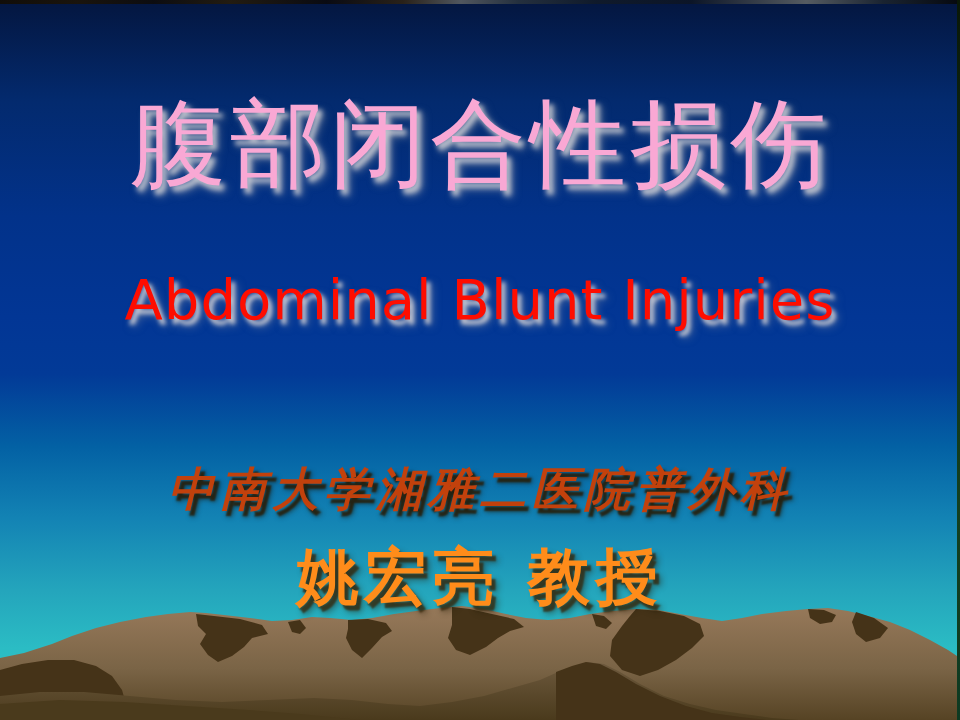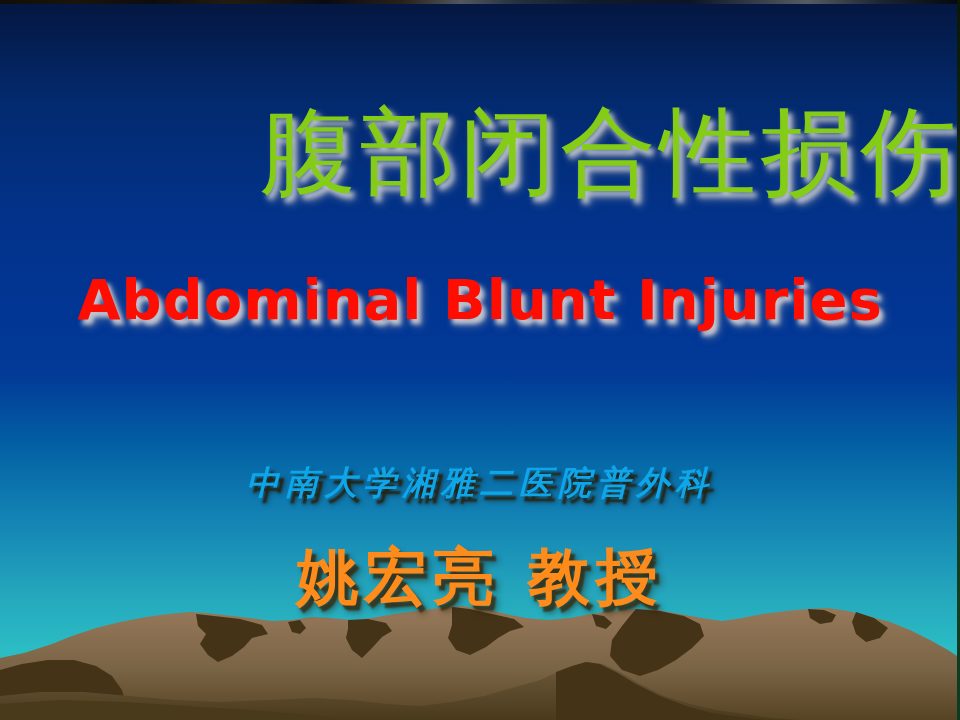--- a/index.html
+++ b/index.html
@@ -80,65 +80,65 @@
   
   .txt-layer {
     position: absolute;
     left: 0; top: 0;
     width: 960px; height: 720px;
   }
 
   .title-cn {
     position: absolute;
     left: 0;
-    top: 104px;
-    width: 960px;
-    text-align: right;
+    top: 96px;
+    width: 960px;
+    text-align: center;
     font-size: 96px;
     line-height: 1.0;
     font-weight: 400;
     letter-spacing: 4px;
-    color: #84cc16;
+    color: #f9a8d4;
     text-shadow:
        4px 5px 5px rgba(210,210,215,0.85),
        6px 7px 9px rgba(160,165,175,0.55);
     font-family: "DejaVu Serif", "Liberation Serif", serif;
     white-space: nowrap;
   }
 
   .title-en {
     position: absolute;
     left: 0;
     top: 272px;
     width: 960px;
     text-align: center;
     font-size: 56px;
     line-height: 1.0;
-    font-weight: bold;
+    font-weight: normal;
     letter-spacing: 1px;
     color: #fe0d00;
     text-shadow:
        4px 5px 4px rgba(205,205,212,0.92),
        6px 7px 8px rgba(150,155,165,0.5);
     font-family: "DejaVu Sans", "Liberation Sans", sans-serif;
     white-space: nowrap;
   }
 
   .org-cn {
     position: absolute;
     left: 0;
     top: 466px;
     width: 960px;
     text-align: center;
-    font-size: 33px;
+    font-size: 46px;
     line-height: 1.0;
     font-weight: bold;
     font-style: italic;
     letter-spacing: 6px;
-    color: #0ea5e9;
+    color: #c2410c;
     text-shadow:
        4px 5px 2px rgba(40,28,6,0.85),
        5px 6px 5px rgba(30,22,6,0.55);
     font-family: "DejaVu Serif", "Liberation Serif", serif;
     white-space: nowrap;
   }
 
   .author-cn {
     position: absolute;
     left: 0;

